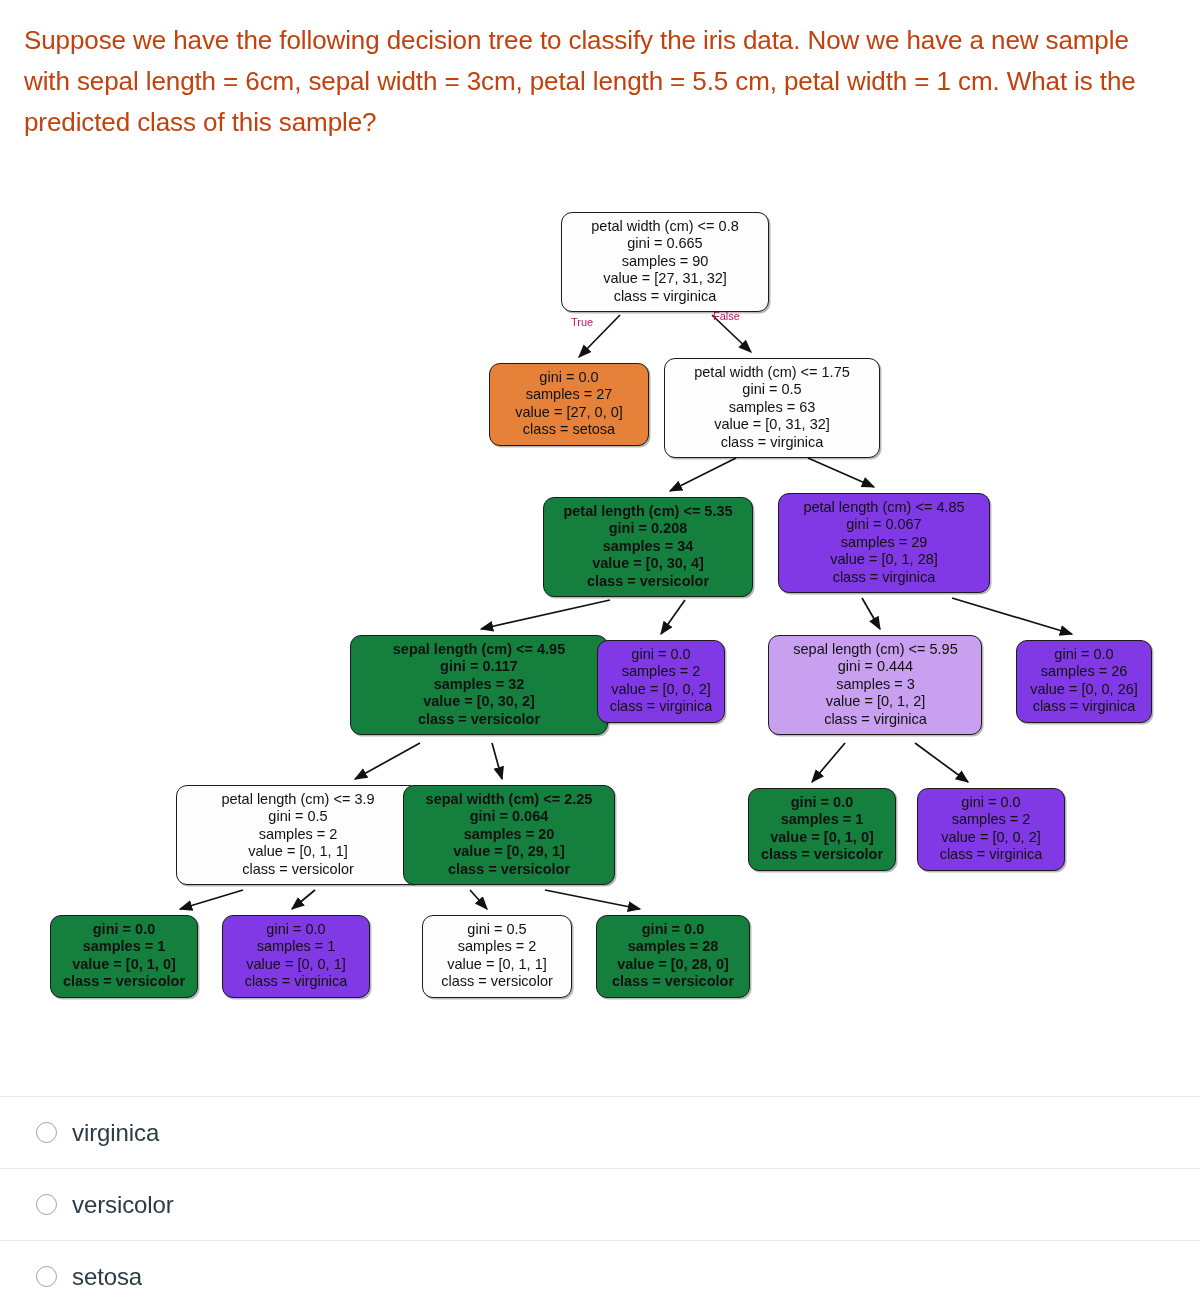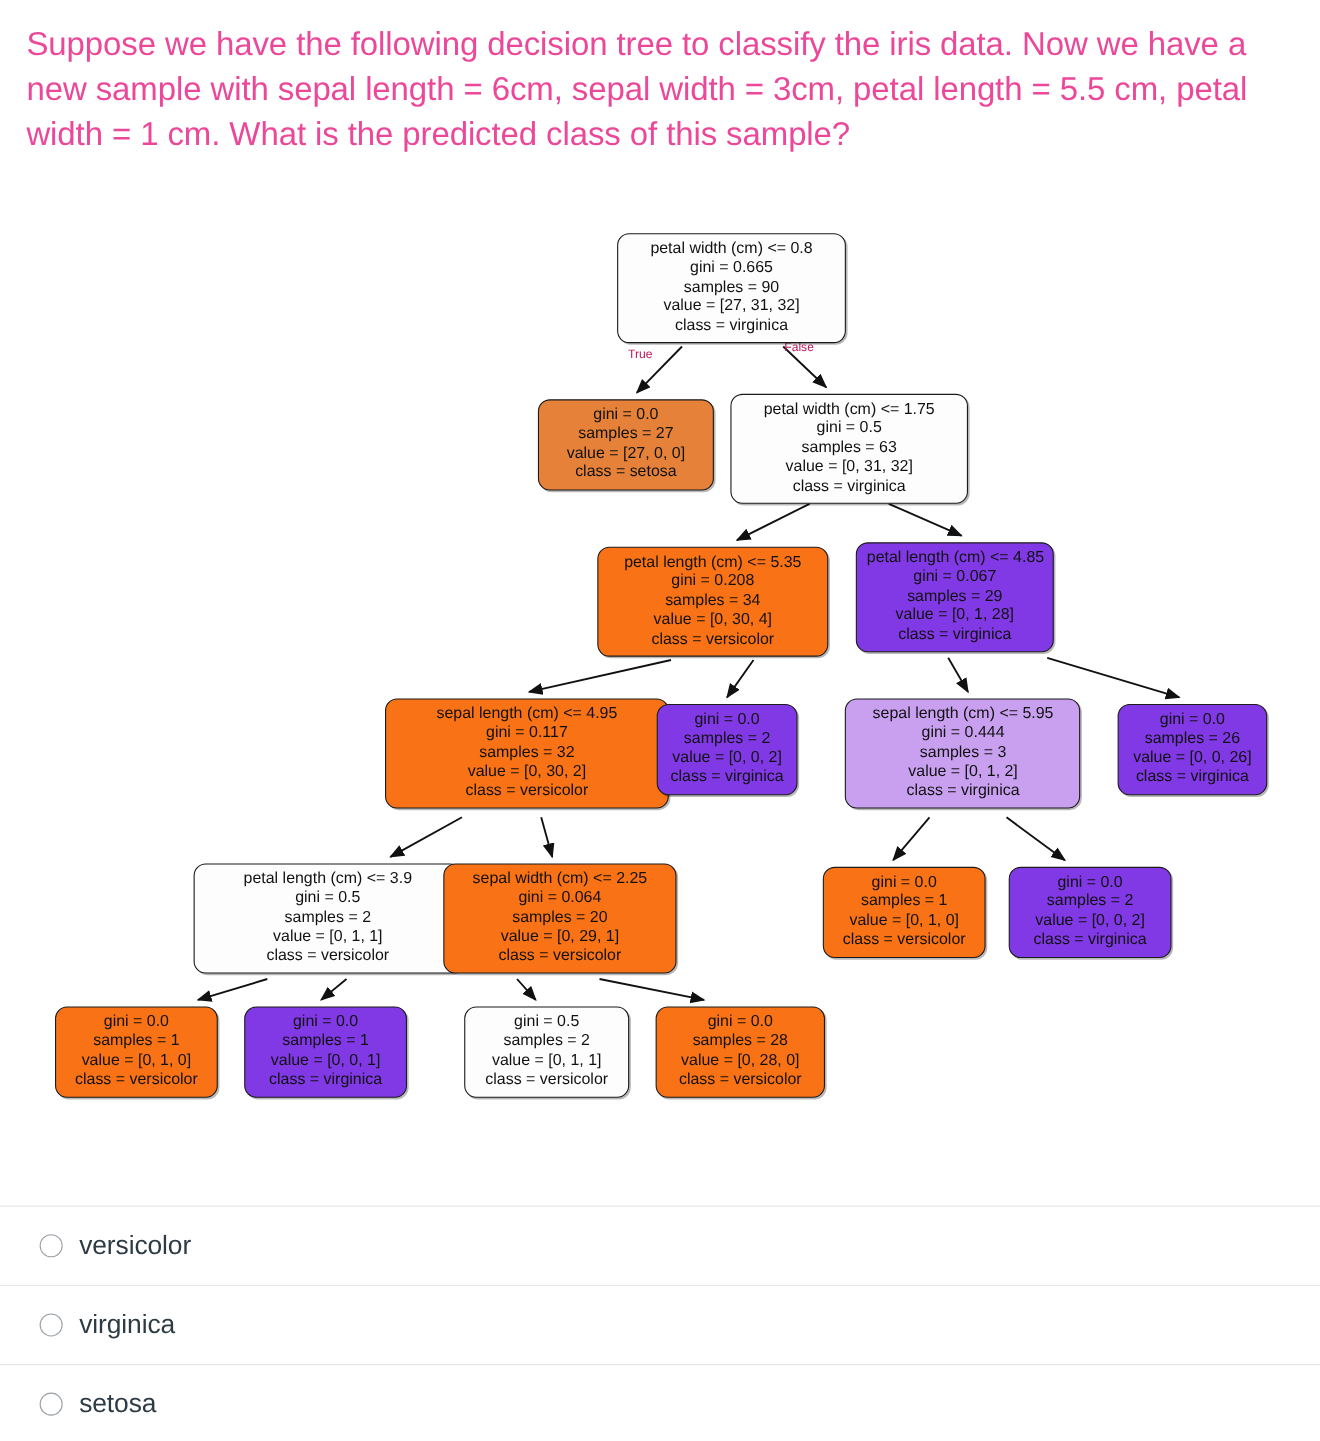--- a/index.html
+++ b/index.html
@@ -16,23 +16,23 @@
     overflow: hidden;
     background: #ffffff;
   }
 
   
   #prompt {
     position: absolute;
     left: 24px;
     top: 20px;
     width: 1140px;
-    font-size: 30px;
+    font-size: 26px;
     line-height: 41px;
-    color: #ec4899;
+    color: #c2410c;
     letter-spacing: -0.1px;
   }
 
   
   #tree {
     position: absolute;
     left: 0;
     top: 190px;
     width: 1200px;
     height: 830px;
@@ -53,21 +53,21 @@
     color: #111111;
     padding: 5px 9px 6px 9px;
     white-space: nowrap;
     box-shadow: 1.5px 1.5px 0 rgba(0,0,0,0.28);
     background: #ffffff;
   }
   .node .ln { display: block; }
 
   .c-white   { background: #fdfdfd; }
   .c-orange  { background: #e58139; }
-  .c-green   { background: #f97316; }
+  .c-green   { background: #15803d; font-weight: bold; }
   .c-purple  { background: #8139e5; }
   .c-purple-l{ background: #c9a0ef; }
 
   .edgelabel {
     position: absolute;
     font-size: 11px;
     color: #be185d;
     white-space: nowrap;
   }
 
@@ -164,21 +164,21 @@
         <span class="ln">value = [0, 31, 32]</span>
         <span class="ln">class = virginica</span>
       </div>
       <div class="node c-green" style="left: 543px; top: 307px; width: 210px;">
         <span class="ln">petal length (cm) &lt;= 5.35</span>
         <span class="ln">gini = 0.208</span>
         <span class="ln">samples = 34</span>
         <span class="ln">value = [0, 30, 4]</span>
         <span class="ln">class = versicolor</span>
       </div>
-      <div class="node c-purple" style="left: 778px; top: 303px; width: 180px;">
+      <div class="node c-purple" style="left: 778px; top: 303px; width: 212px;">
         <span class="ln">petal length (cm) &lt;= 4.85</span>
         <span class="ln">gini = 0.067</span>
         <span class="ln">samples = 29</span>
         <span class="ln">value = [0, 1, 28]</span>
         <span class="ln">class = virginica</span>
       </div>
       <div class="node c-green" style="left: 350px; top: 445px; width: 258px;">
         <span class="ln">sepal length (cm) &lt;= 4.95</span>
         <span class="ln">gini = 0.117</span>
         <span class="ln">samples = 32</span>
@@ -252,25 +252,25 @@
         <span class="ln">gini = 0.0</span>
         <span class="ln">samples = 28</span>
         <span class="ln">value = [0, 28, 0]</span>
         <span class="ln">class = versicolor</span>
       </div>
     </div>
 
   <div id="options">
     <div class="opt-row">
       <span class="radio"></span>
-      <span class="opt-label">versicolor</span>
+      <span class="opt-label">virginica</span>
     </div>
     <div class="opt-row">
       <span class="radio"></span>
-      <span class="opt-label">virginica</span>
+      <span class="opt-label">versicolor</span>
     </div>
     <div class="opt-row">
       <span class="radio"></span>
       <span class="opt-label">setosa</span>
     </div>
   </div>
 
 </div>
 
 </body></html>

